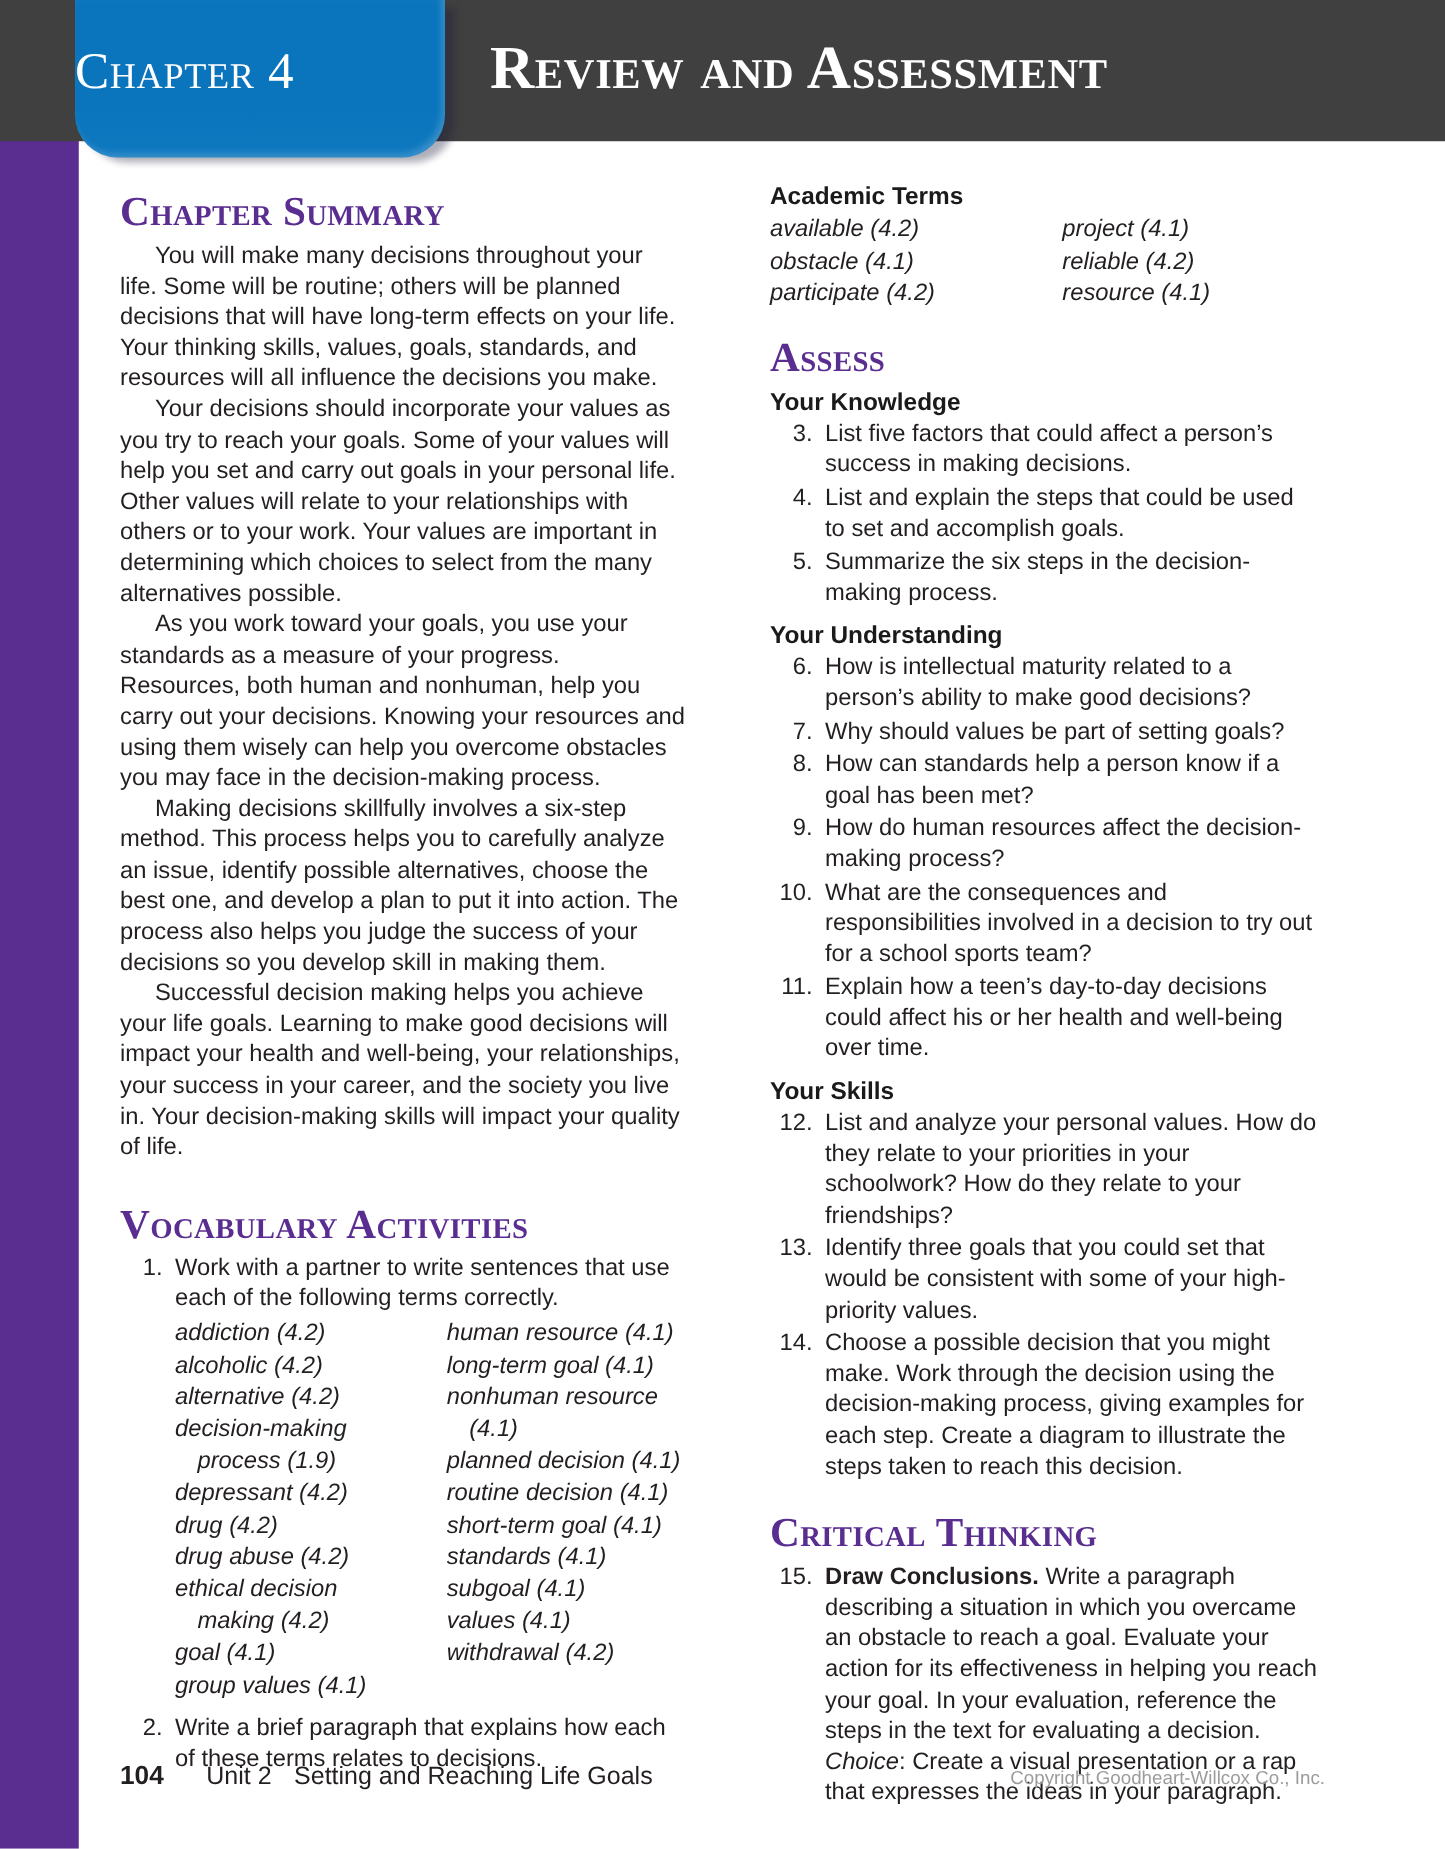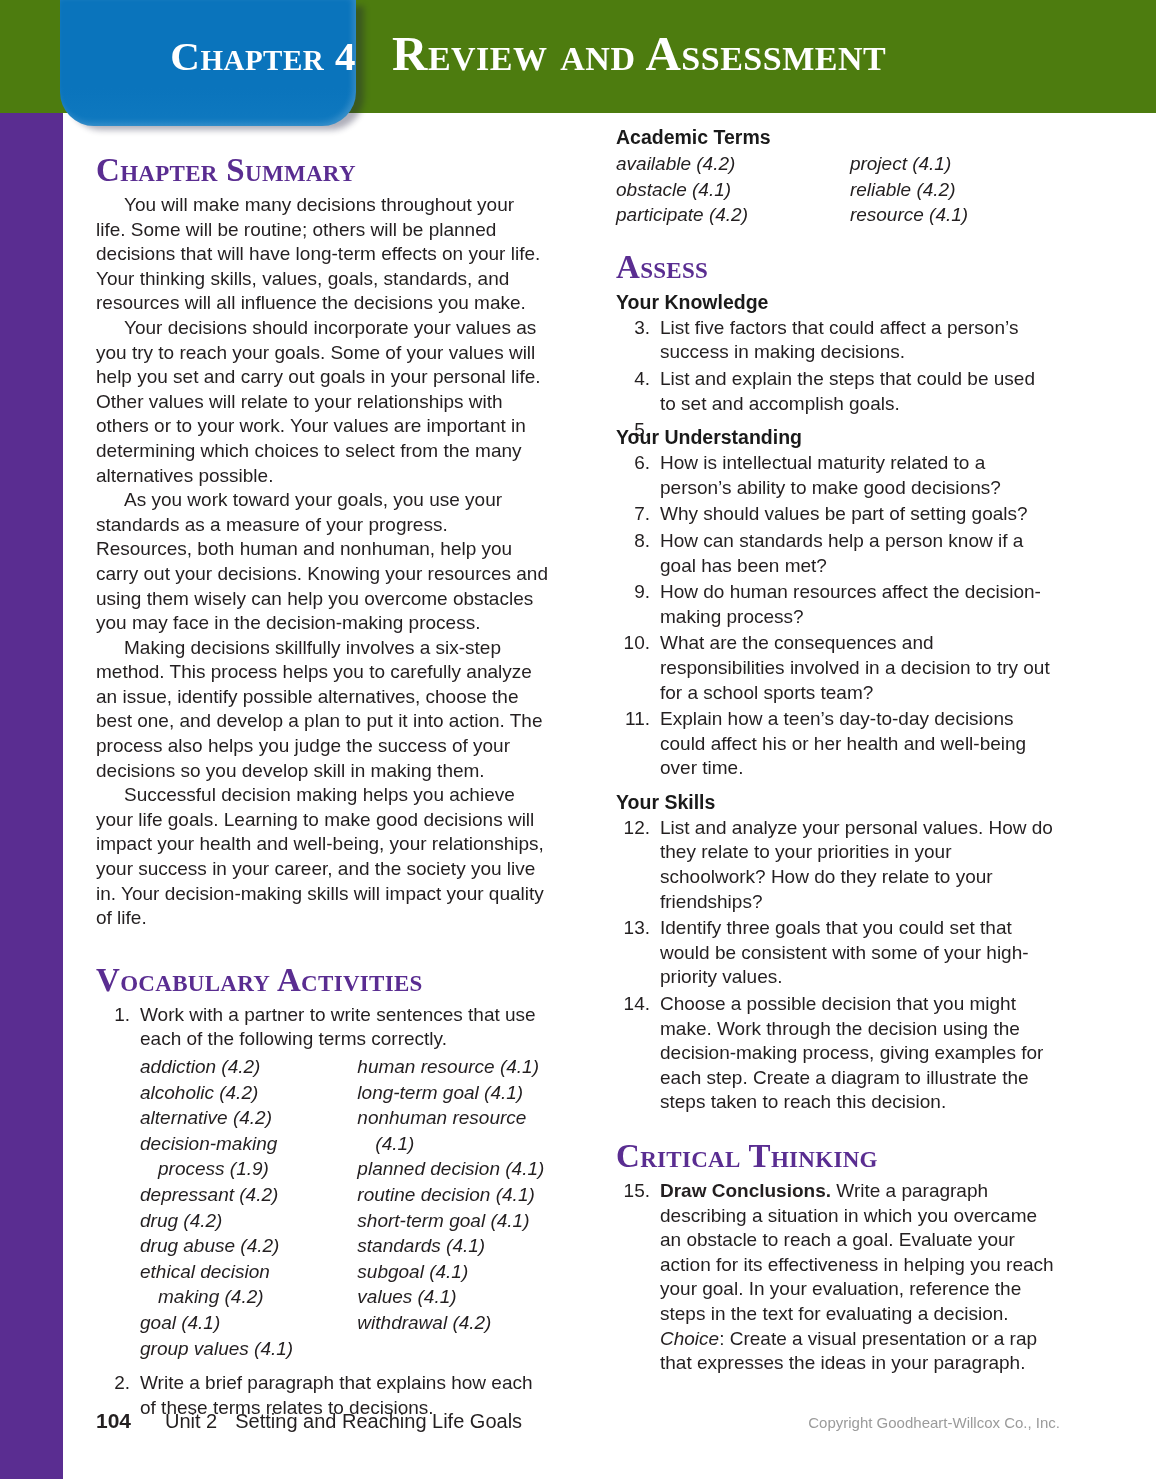--- a/index.html
+++ b/index.html
@@ -25,21 +25,21 @@
     background: #5b2d8e;
     background: #5a2d91;
   }
 
   
   .banner {
     position: absolute;
     left: 0; top: 0;
     width: 1156px;
     height: 113px;
-    background: #4d7c0f;
+    background: #404040;
   }
   .banner-title {
     position: absolute;
     left: 392px;
     top: 26px;
     font-family: "Liberation Serif", serif;
     font-weight: bold;
     font-size: 49px;
     line-height: 56px;
     letter-spacing: 0.5px;
@@ -65,49 +65,48 @@
     height: 126px;
     background: #0b76bd;
     background: linear-gradient(180deg,#0a74bc 0%,#0a74bc 70%,#0f79c0 100%);
     border-radius: 0 0 34px 34px;
     box-shadow: inset -3px -3px 6px rgba(255,255,255,.18);
   }
   .chapter-tab-label {
     position: absolute;
     left: 0; right: 0;
     top: 32px;
-    text-align: right;
+    text-align: left;
     font-family: "Liberation Serif", serif;
-    font-weight: bold;
+    font-weight: normal;
     font-size: 41px;
     line-height: 48px;
     letter-spacing: 0.5px;
     color: #ffffff;
     font-variant: small-caps;
     white-space: nowrap;
-    margin-left: 38px;
   }
 
   
   .page {
     position: absolute;
     left: 0; top: 113px;
     width: 1156px;
     height: 1366px;
   }
   .col-left {
     position: absolute;
     left: 96px;
     top: 38px;
     width: 452px;
   }
   .col-right {
     position: absolute;
     left: 616px;
-    top: 12px;
+    top: 32px;
     width: 440px;
   }
 
   
   h2.section {
     font-family: "Liberation Serif", serif;
     font-weight: bold;
     font-size: 33px;
     line-height: 38px;
     color: #5a2d91;
@@ -310,21 +309,21 @@
     </div>
 
     <div class="gap-md"></div>
 
     <h2 class="section">Assess</h2>
 
     <h3 class="sub" style="margin-top:0">Your Knowledge</h3>
     <ol class="qlist" id="qk">
         <li><span class="num">3.</span><span>List five factors that could affect a person’s success in making decisions.</span></li>
         <li><span class="num">4.</span><span>List and explain the steps that could be used to set and accomplish goals.</span></li>
-        <li><span class="num">5.</span></li>
+        <li><span class="num">5.</span><span>Summarize the six steps in the decision-making process.</span></li>
       </ol>
 
     <h3 class="sub">Your Understanding</h3>
     <ol class="qlist" id="qu">
         <li><span class="num">6.</span><span>How is intellectual maturity related to a person’s ability to make good decisions?</span></li>
         <li><span class="num">7.</span><span>Why should values be part of setting goals?</span></li>
         <li><span class="num">8.</span><span>How can standards help a person know if a goal has been met?</span></li>
         <li><span class="num">9.</span><span>How do human resources affect the decision-making process?</span></li>
         <li><span class="num">10.</span><span>What are the consequences and responsibilities involved in a decision to try out for a school sports team?</span></li>
         <li><span class="num">11.</span><span>Explain how a teen’s day-to-day decisions could affect his or her health and well-being over time.</span></li>

